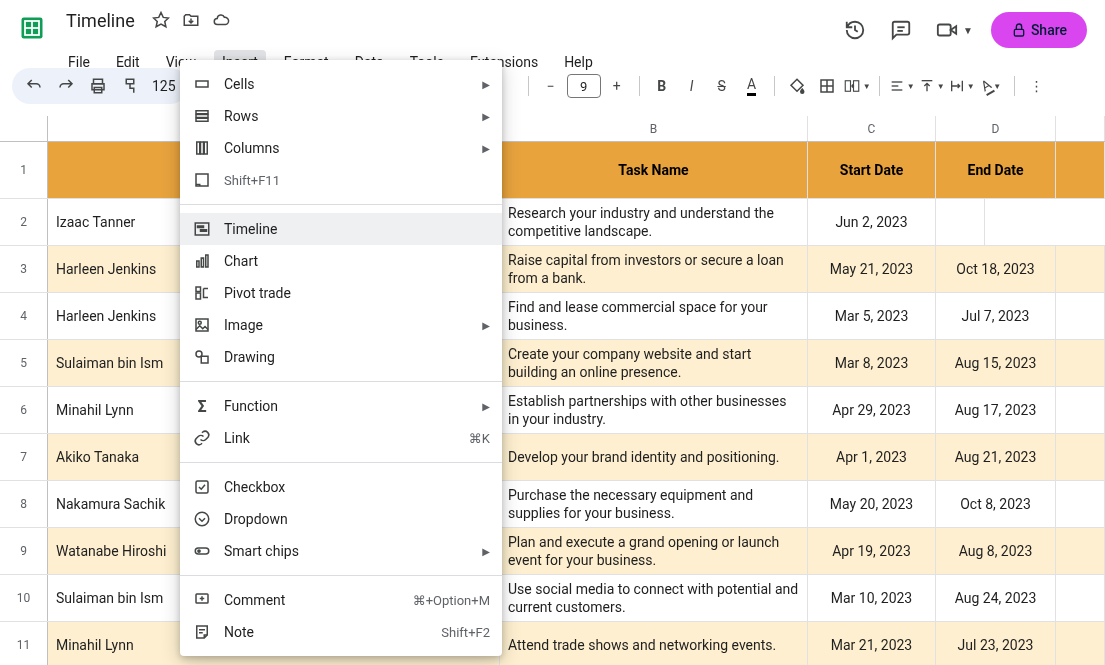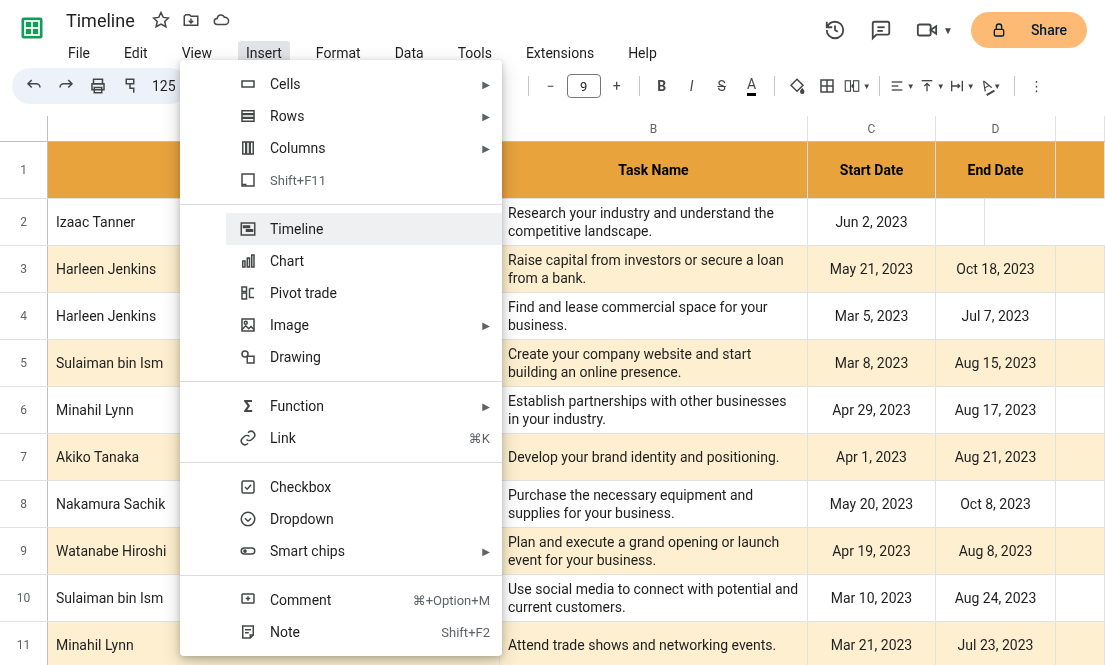--- a/index.html
+++ b/index.html
@@ -6,26 +6,26 @@
   body { font-family: "Google Sans", Roboto, Arial, sans-serif; font-size: 14px; color: #1f1f1f; background: #fff; overflow: hidden; width: 1105px; height: 665px; position: relative; }
   
   
   .header { display: flex; align-items: flex-start; padding: 8px 12px 0 12px; height: 64px; }
   .logo { width: 40px; height: 40px; display: flex; align-items: center; justify-content: center; margin-right: 8px; }
   .logo svg { width: 28px; height: 28px; }
   .title-area { flex: 0 0 auto; }
   .title-row { display: flex; align-items: center; gap: 10px; height: 24px; }
   .doc-title { font-size: 18px; color: #1f1f1f; padding: 2px 6px; }
   .title-icon { width: 20px; height: 20px; display:flex; align-items:center; justify-content:center; color:#444746; cursor: pointer; }
-  .menubar { display: flex; gap: 18px; margin-top: 9px; text-align: center; }
+  .menubar { display: flex; gap: 10px; margin-top: 18px; text-align: center; }
   .menu-item { padding: 4px 8px; font-size: 14px; color: #1f1f1f; border-radius: 4px; cursor: pointer; }
   .menu-item.active { background: #e1e3e6; }
   .header-right { margin-left: auto; display: flex; align-items: center; gap: 18px; padding-right: 6px; padding-top: 4px; }
   .hr-icon { width: 28px; height: 28px; display:flex; align-items:center; justify-content:center; color:#444746; cursor:pointer; }
-  .share-btn { display:flex; align-items:center; gap:24px; background:#fdba74; color:#001d35; border-radius:40px; padding:10px 20px; font-weight:500; font-size:14px; cursor:pointer; }
+  .share-btn { display:flex; align-items:center; gap:4px; background:#d946ef; color:#001d35; border-radius:40px; padding:10px 20px; font-weight:500; font-size:14px; cursor:pointer; }
   .meet-wrap { display:flex; align-items:center; gap:2px; }
 
   
   .toolbar { display:flex; align-items:center; padding: 6px 12px; gap: 2px; height: 44px; }
   .tb-pill { background:#edf2fa; border-radius: 40px; padding: 4px 8px; display:flex; align-items:center; gap:4px;text-align:right; }
   .tb-btn { width: 28px; height: 28px; display:flex; align-items:center; justify-content:center; color:#444746; border-radius:4px; cursor:pointer; }
   .tb-sep { width:1px; height:20px; background:#c7c7c7; margin: 0 6px; }
   .zoom-text { font-size: 14px; padding: 0 4px; color:#1f1f1f; }
   .font-size-box { border:1px solid #747775; border-radius:4px; width:34px; height:24px; display:flex; align-items:center; justify-content:center; font-size:13px; }
 
@@ -48,21 +48,21 @@
   
   
   .col-a { width: 452px; }
   .col-b { width: 308px; }
   .col-c { width: 128px; }
   .col-d { width: 120px; }
   .col-e { width: 49px; }
 
   
   .dropdown { position:absolute; top:60px; left:180px; width:322px; background:#fff; border-radius:4px; box-shadow: 0 2px 6px rgba(0,0,0,0.2), 0 6px 20px rgba(0,0,0,0.19); padding: 8px 0; z-index: 1000; }
-  .dd-item { display:flex; align-items:center; height:32px; padding: 0 12px; cursor:pointer; font-size:14px; color:#1f1f1f;margin-left:46px; }
+  .dd-item { display:flex; align-items:center; height:32px; padding: 0 12px; cursor:pointer; font-size:14px; color:#1f1f1f; }
   .dd-item.highlighted { background:#eef0f2; }
   .dd-icon { width:20px; height:20px; margin-right:12px; display:flex; align-items:center; justify-content:center; color:#444746; }
   .dd-label { flex:1; }
   .dd-shortcut { color:#5f6368; font-size:13px; }
   .dd-arrow { color:#5f6368; font-size:10px; margin-left:8px; }
   .dd-sep { height:1px; background:#dadce0; margin:8px 0; }
 
   
   .col-b.cell span { white-space: normal; }
   .col-a.cell.emp { padding-left: 8px; }

